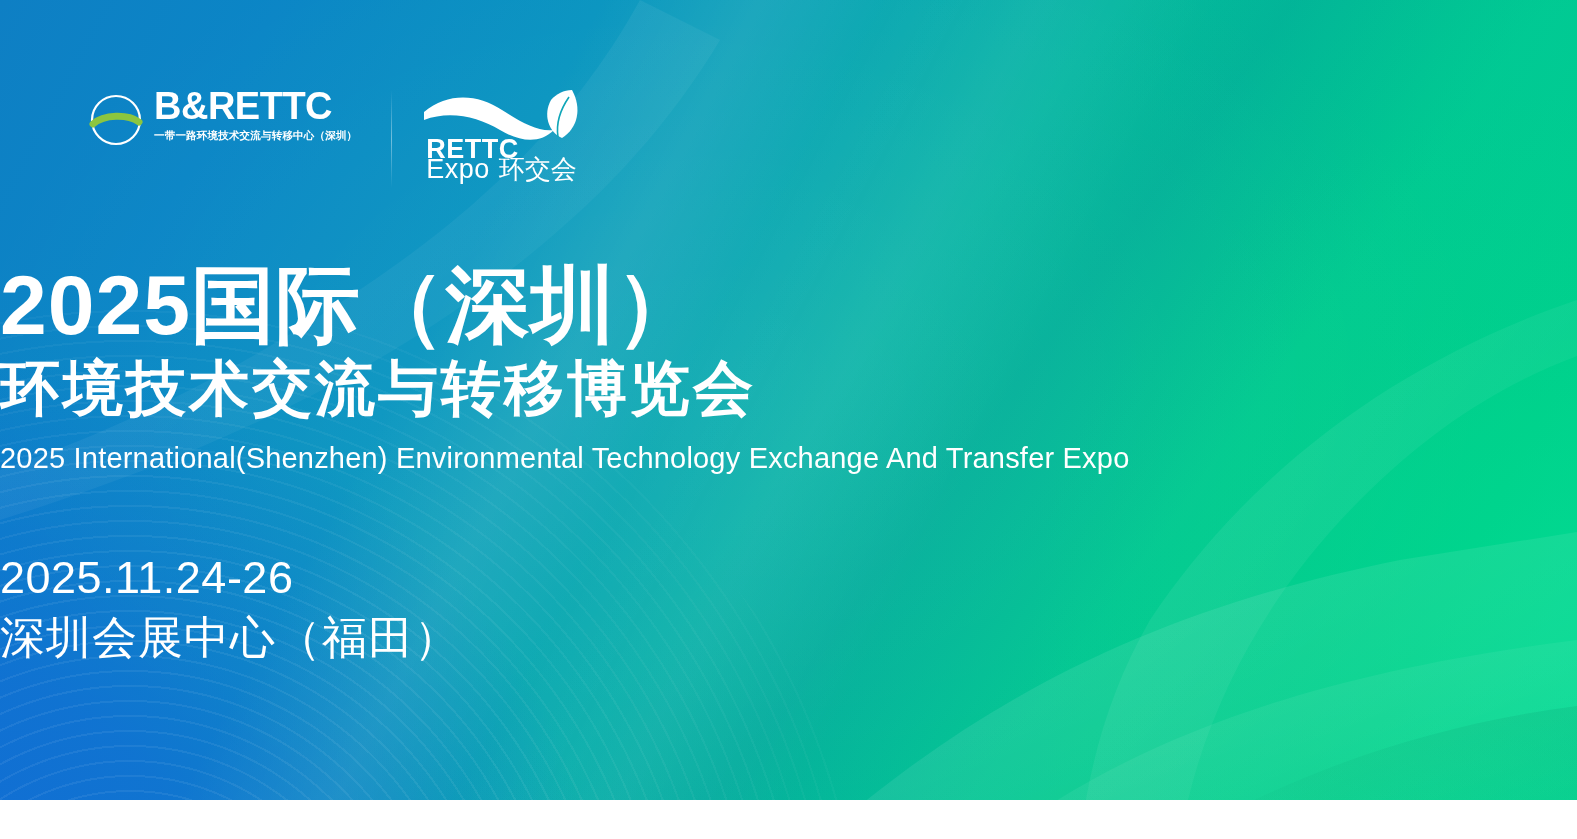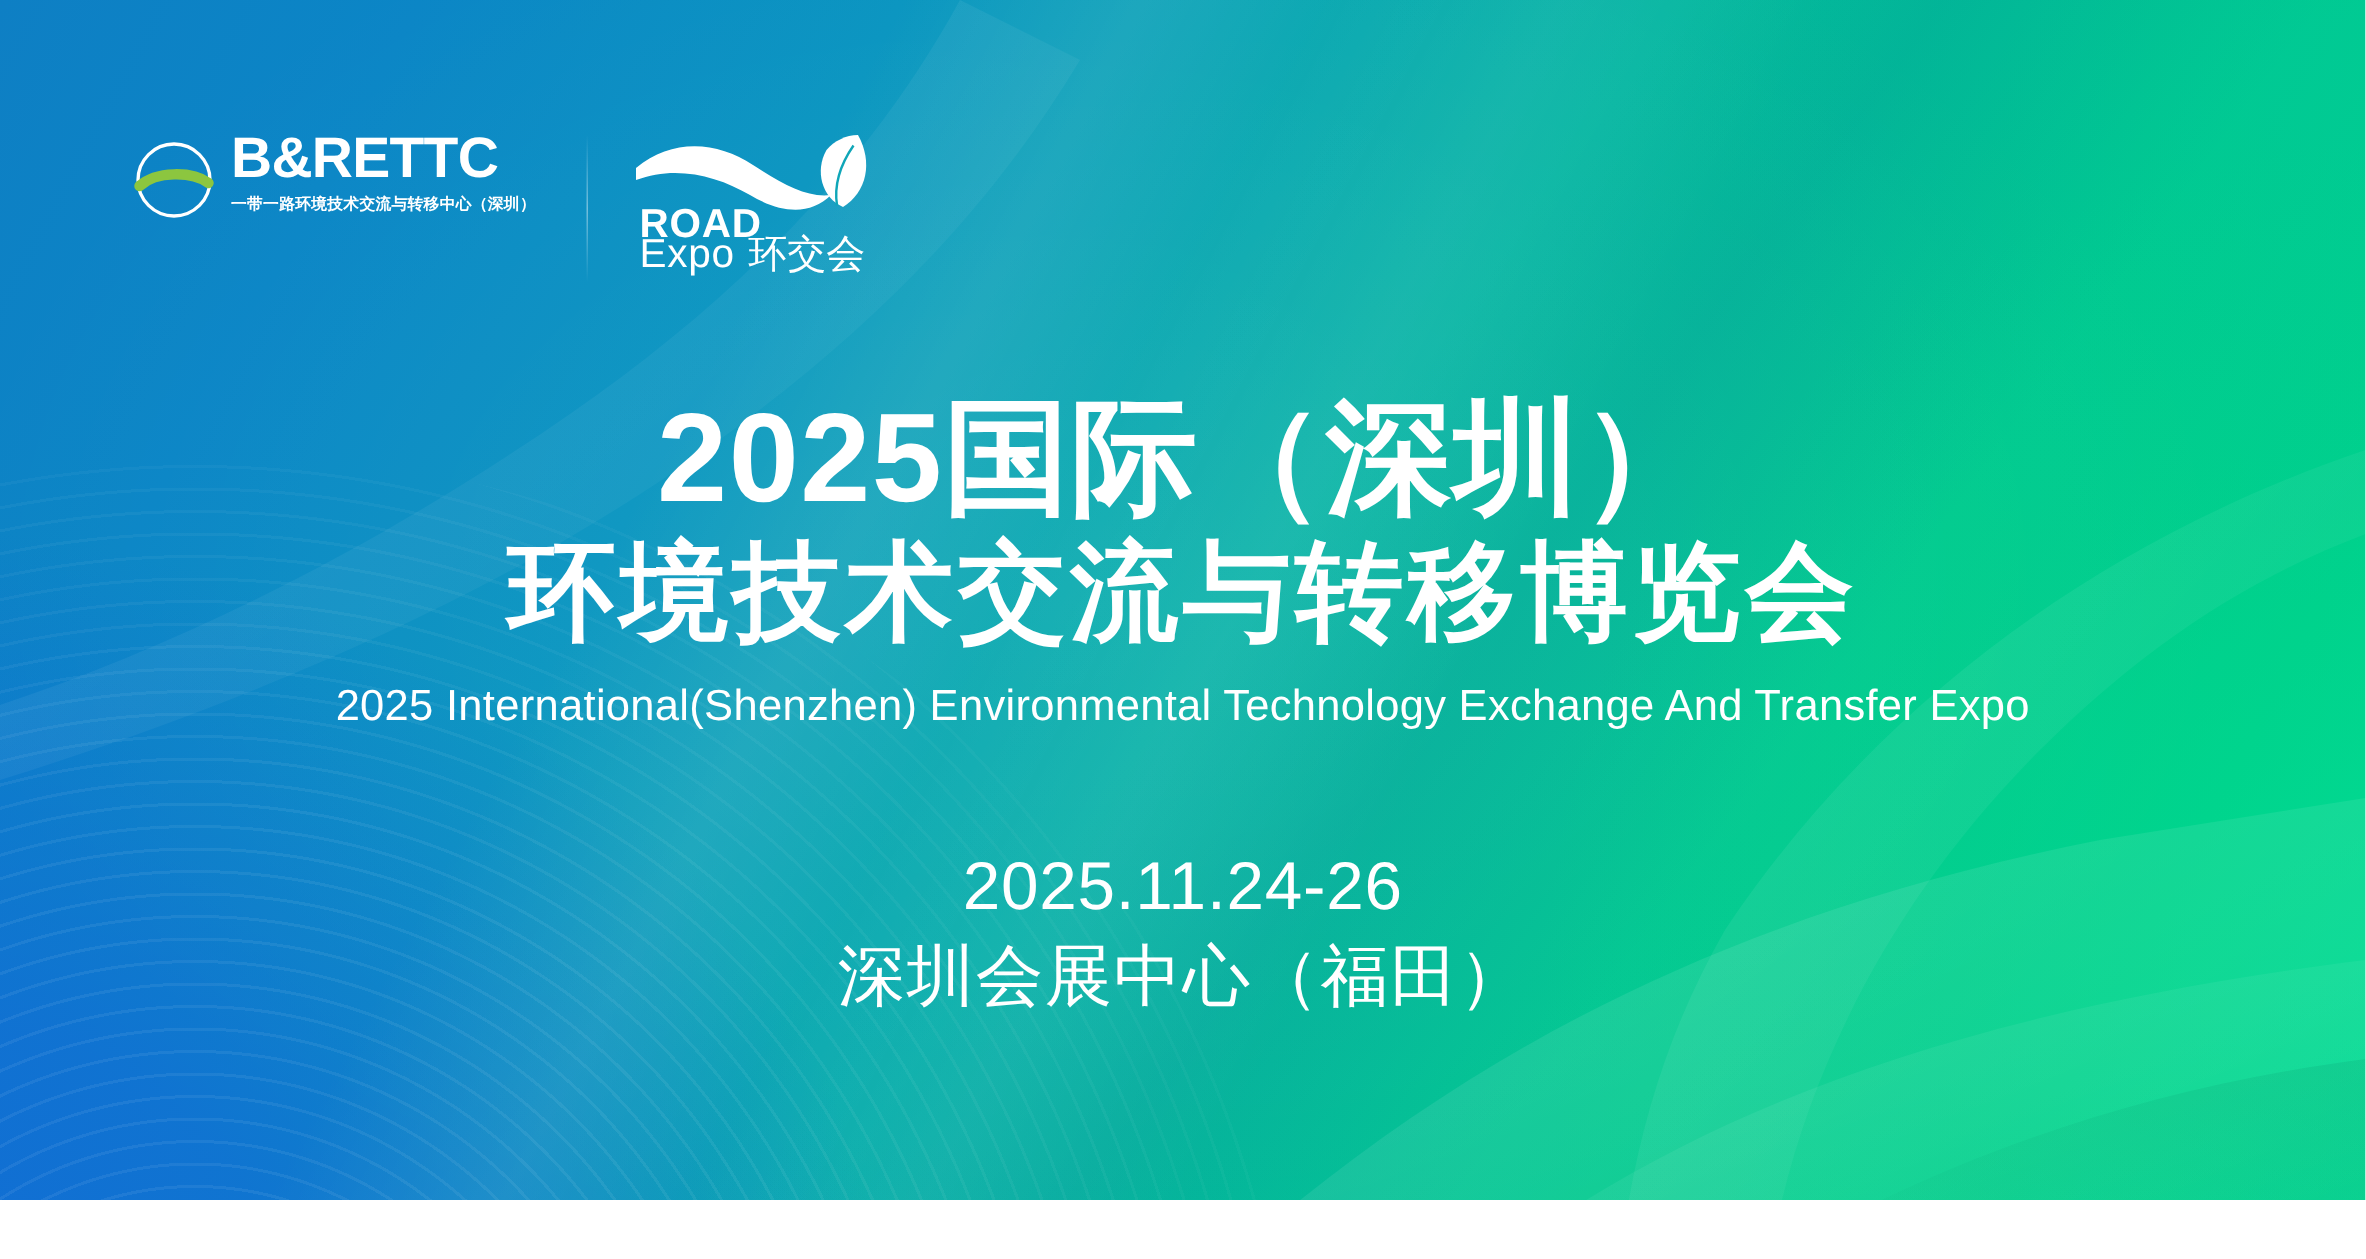--- a/index.html
+++ b/index.html
@@ -117,27 +117,27 @@
   .iete-cn { color:#fff; font-size:26px; font-weight:500; margin-left:9px; line-height:1;font-family:Liberation Serif, serif; }
   .iete-row2 { position:absolute; left:4px; top:68px; display:flex; align-items:baseline; }
 
   .tagline {
     position:absolute; top:104px; right:96px;
     color:#ffffff; font-size:27px; font-weight:400; letter-spacing:3px;
     white-space:nowrap;
   }
 
   
-  .main { position:absolute; left:0; right:0; top:258px; text-align:center; }
+  .main { position:absolute; left:0; right:0; top:258px; text-align:left; }
   .title-1 {
     color:#ffffff; font-weight:bold; font-size:84px;
     letter-spacing:1px; line-height:1.12; white-space:nowrap;
   }
   .title-2 {
-    color:#ffffff; font-weight:bold; font-size:72px;
+    color:#ffffff; font-weight:bold; font-size:60px;
     letter-spacing:3px; line-height:1.1; margin-top:4px; white-space:nowrap;
   }
   .subtitle {
     color:#ffffff; font-size:29px; font-weight:300;
     letter-spacing:0.2px; margin-top:20px; white-space:nowrap;
   }
   .meta { margin-top:76px; }
   .date {
     color:#ffffff; font-size:45px; font-weight:400;
     letter-spacing:0.5px; line-height:1.22; white-space:nowrap;
@@ -200,21 +200,21 @@
     <div class="divider"></div>
 
     <div class="iete">
       <svg class="iete-mark" viewBox="0 0 160 62">
         <path d="M2,24 C26,4 56,6 80,22 C100,35 116,44 132,42 C118,56 98,54 78,42
                  C56,29 28,22 2,32 Z" fill="#ffffff"></path>
         <path d="M150,2 C160,20 156,40 140,50 C126,44 121,26 129,12 C134,6 142,2 150,2 Z" fill="#ffffff"></path>
         <path d="M147,9 C138,22 134,36 136,49" fill="none" stroke="#0fa6b8" stroke-width="1.6"></path>
       </svg>
       <div class="iete-text">
-        <span class="iete-abbr">ROAD</span>
+        <span class="iete-abbr">RETTC</span>
       </div>
       <div class="iete-row2">
         <span class="iete-expo">Expo</span>
         <span class="iete-cn">环交会</span>
       </div>
     </div>
 
   </div>
 
 

